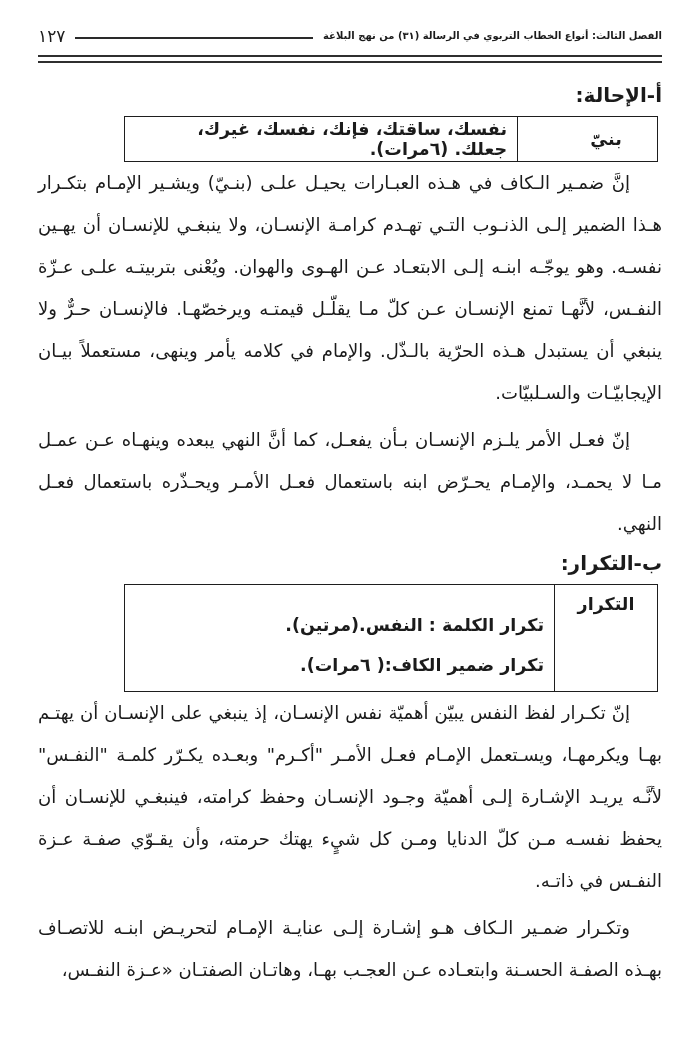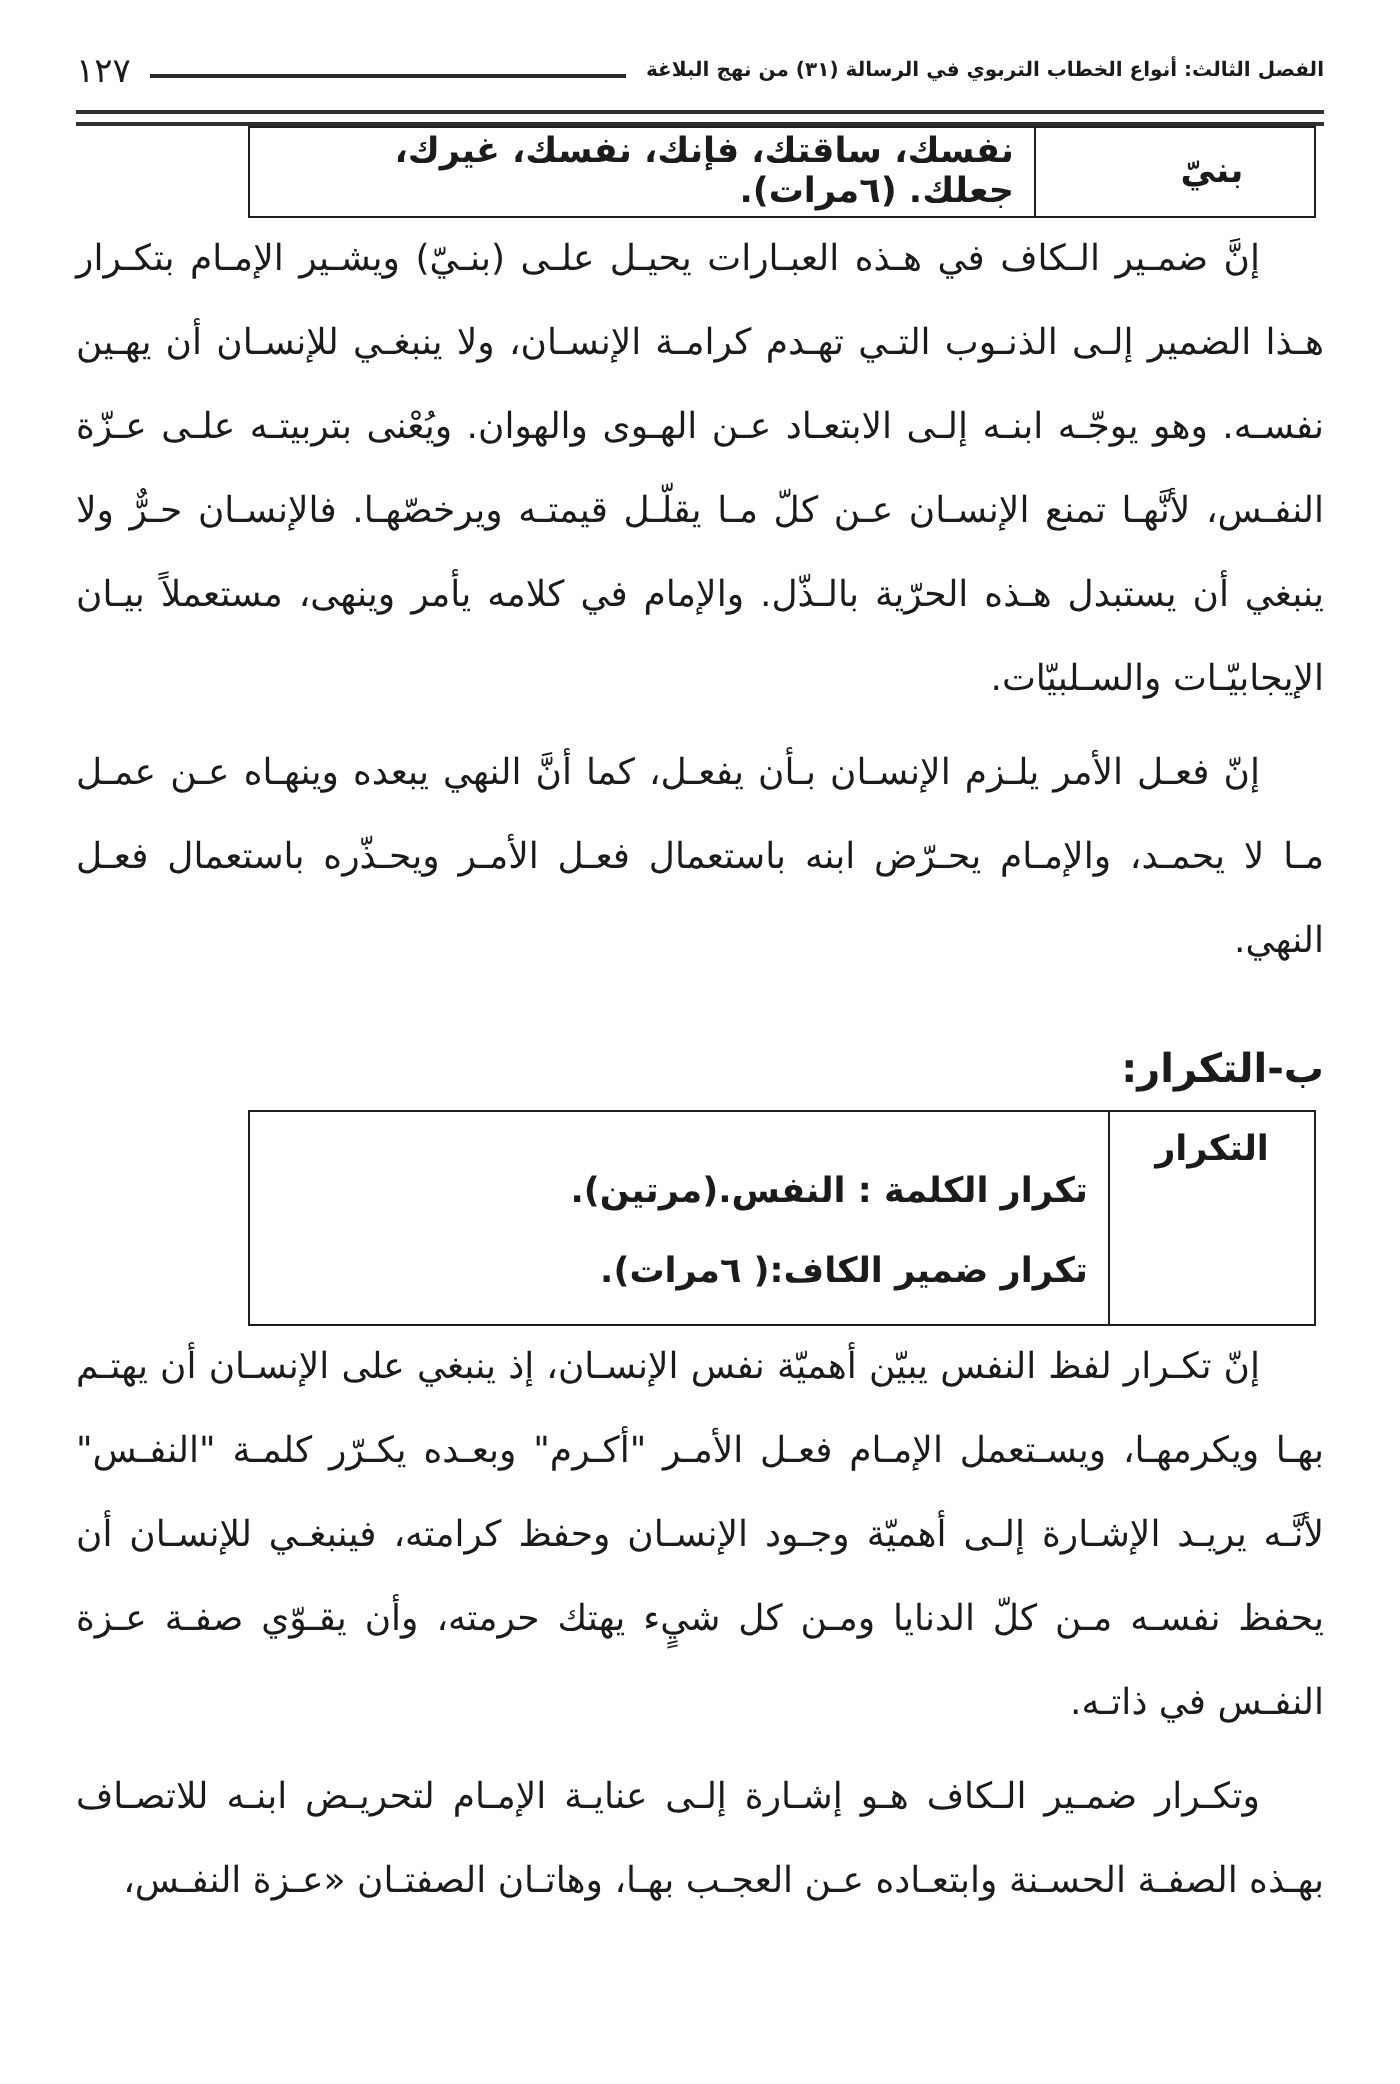--- a/index.html
+++ b/index.html
@@ -43,21 +43,21 @@
     border-top:2.5px solid #2f2f2f;
     border-bottom:2px solid #2f2f2f;
   }
 
   
   .section-heading{
     font-size:20px;
     font-weight:bold;
     margin:20px 0 9px 0;
   }
-  .section-heading.b{margin-top:30px;}
+  .section-heading.b{margin-top:6px;}
 
   
   table.analysis{
     border-collapse:collapse;
     width:534px;
     margin:0 4px 0 auto; 
     table-layout:fixed;
   }
   table.analysis td{
     border:1.7px solid #1e1e1e;
@@ -89,20 +89,21 @@
 
 <div class="page">
 
   <div class="running-header">
     <div class="chapter-title">الفصل الثالث: أنواع الخطاب التربوي في الرسالة (٣١) من نهج البلاغة</div>
     <div class="header-line"></div>
     <div class="page-number">١٢٧</div>
   </div>
   <div class="double-rule"></div>
 
+  <div class="section-heading">أ-الإحالة:</div>
 
   <table class="analysis t1">
     <tbody>
         <tr>
       <td class="label-cell">بنيّ</td>
       <td class="content-cell">نفسك، ساقتك، فإنك، نفسك، غيرك، جعلك. (٦مرات).</td>
     </tr>
   </tbody>
     </table>
 

